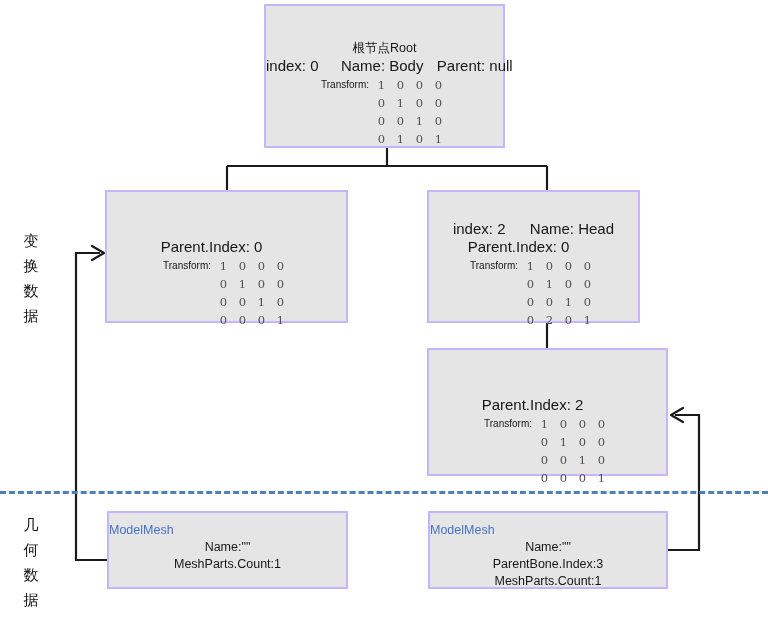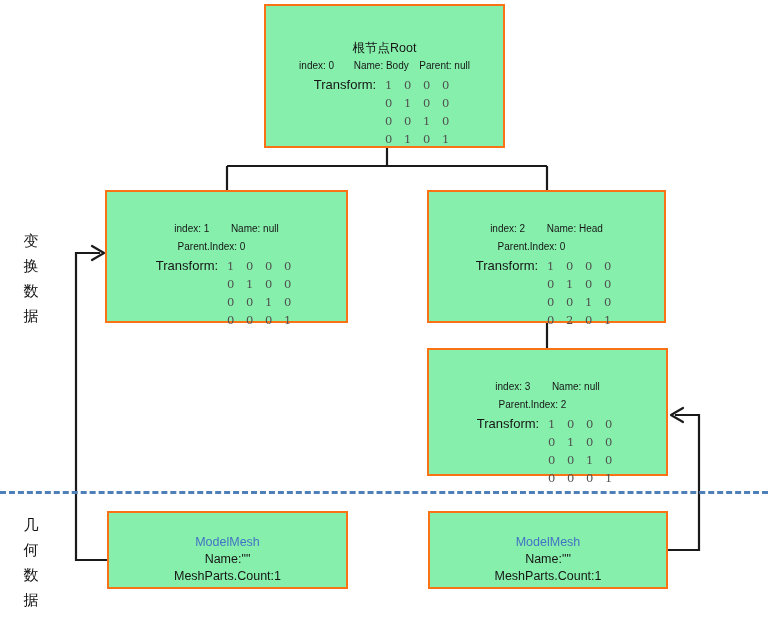--- a/index.html
+++ b/index.html
@@ -25,33 +25,33 @@
     left: 0;
     top: 0;
     width: 768px;
     height: 620px;
   }
 
   
   .node {
     position: absolute;
     box-sizing: border-box;
-    background: #86efac;
-    border: 2px solid #f97316;
+    background: #e5e5e5;
+    border: 2px solid #c4b5fd;
     z-index: 3;
   }
   .node-inner {
     position: absolute;
     left: 0;
     right: 0;
   }
 
   
   .ln {
-    font-size: 10px;
+    font-size: 15px;
     color: #161616;
     line-height: 16px;
     white-space: nowrap;
     text-align: center;
   }
 
   
   .title-cn {
     font-size: 12.5px;
     color: #161616;
@@ -60,21 +60,21 @@
     white-space: nowrap;
   }
 
   
   .xform-row {
     display: flex;
     justify-content: center;
     align-items: flex-start;
   }
   .xform-label {
-    font-size: 13px;
+    font-size: 10px;
     color: #161616;
     line-height: 16px;
     white-space: nowrap;
     padding-top: 1px;
   }
   .matrix {
     display: grid;
     grid-template-columns: repeat(4, 19px);
     margin-left: 3px;
   }
@@ -83,24 +83,22 @@
     font-size: 11.5px;
     color: #4f4f4f;
     line-height: 18px;
     text-align: center;
   }
 
   
   .mesh-title {
     font-size: 12.5px;
     color: #4472c4;
-    text-align: center;
     line-height: 17px;
     white-space: nowrap;
-    margin-top: 12px;
   }
   .mesh-ln {
     font-size: 12.5px;
     color: #161616;
     text-align: center;
     line-height: 17px;
     white-space: nowrap;
   }
 
   
@@ -184,27 +182,20 @@
           <span>0</span>
           <span>0</span>
           <span>1</span>
           <span>0</span>
           <span>1</span>
         </div>
     </div>
   </div>
 
   <div class="node" style="left:105px; top:190px; width:243px; height:133px;">
-    <div class="node-inner" style="top:29px;">
-      <div class="ln">
-        <span>index: 1</span>
-        <span style="display:inline-block;width:16px;"></span>
-        <span>Name: null</span>
-      </div>
-    </div>
     <div class="node-inner" style="top:47px;">
       <div class="ln" style="padding-right:30px;">Parent.Index: 0</div>
     </div>
     <div class="node-inner xform-row" style="top:65px;">
       <div class="xform-label">Transform:</div>
       <div class="matrix">
           <span>1</span>
           <span>0</span>
           <span>0</span>
           <span>0</span>
@@ -217,21 +208,21 @@
           <span>1</span>
           <span>0</span>
           <span>0</span>
           <span>0</span>
           <span>0</span>
           <span>1</span>
         </div>
     </div>
   </div>
 
-  <div class="node" style="left:427px; top:190px; width:239px; height:133px;">
+  <div class="node" style="left:427px; top:190px; width:213px; height:133px;">
     <div class="node-inner" style="top:29px;">
       <div class="ln">
         <span>index: 2</span>
         <span style="display:inline-block;width:16px;"></span>
         <span>Name: Head</span>
       </div>
     </div>
     <div class="node-inner" style="top:47px;">
       <div class="ln" style="padding-right:30px;">Parent.Index: 0</div>
     </div>
@@ -252,27 +243,20 @@
           <span>0</span>
           <span>0</span>
           <span>2</span>
           <span>0</span>
           <span>1</span>
         </div>
     </div>
   </div>
 
   <div class="node" style="left:427px; top:348px; width:241px; height:128px;">
-    <div class="node-inner" style="top:29px;">
-      <div class="ln">
-        <span>index: 3</span>
-        <span style="display:inline-block;width:16px;"></span>
-        <span>Name: null</span>
-      </div>
-    </div>
     <div class="node-inner" style="top:47px;">
       <div class="ln" style="padding-right:30px;text-align:center;">Parent.Index: 2</div>
     </div>
     <div class="node-inner xform-row" style="top:65px;">
       <div class="xform-label">Transform:</div>
       <div class="matrix">
           <span>1</span>
           <span>0</span>
           <span>0</span>
           <span>0</span>
@@ -299,20 +283,21 @@
       <div class="mesh-title">ModelMesh</div>
       <div class="mesh-ln">Name:""</div>
       <div class="mesh-ln">MeshParts.Count:1</div>
     </div>
   </div>
 
   <div class="node" style="left:428px; top:511px; width:240px; height:78px;">
     <div class="node-inner" style="top:9px;">
       <div class="mesh-title">ModelMesh</div>
       <div class="mesh-ln">Name:""</div>
+      <div class="mesh-ln">ParentBone.Index:3</div>
       <div class="mesh-ln">MeshParts.Count:1</div>
     </div>
   </div>
 
   <div class="side-label" style="left:14px; top:228px;">
       <span>变</span>
       <span>换</span>
       <span>数</span>
       <span>据</span>
     </div>

